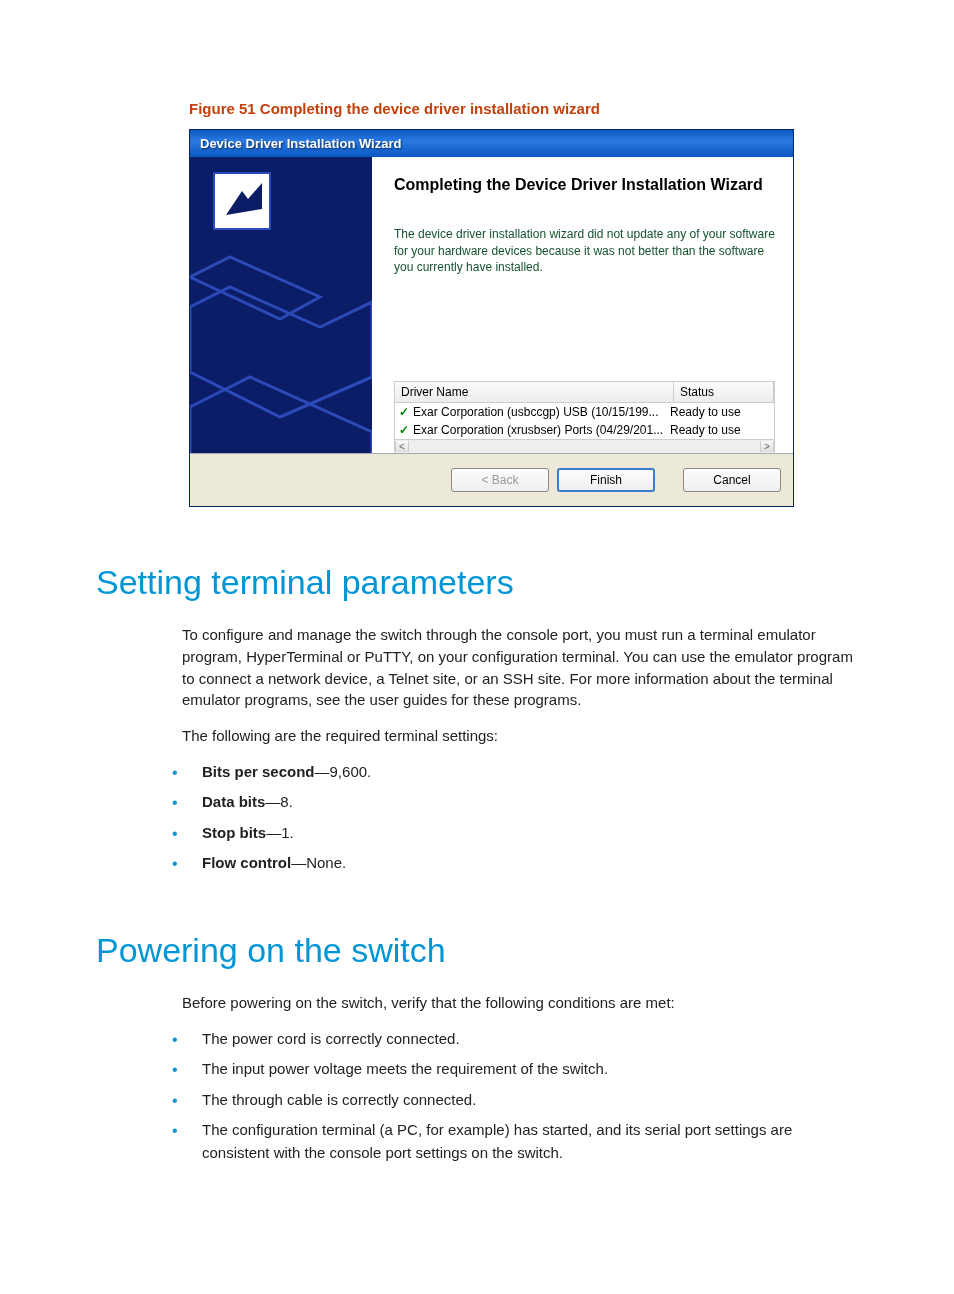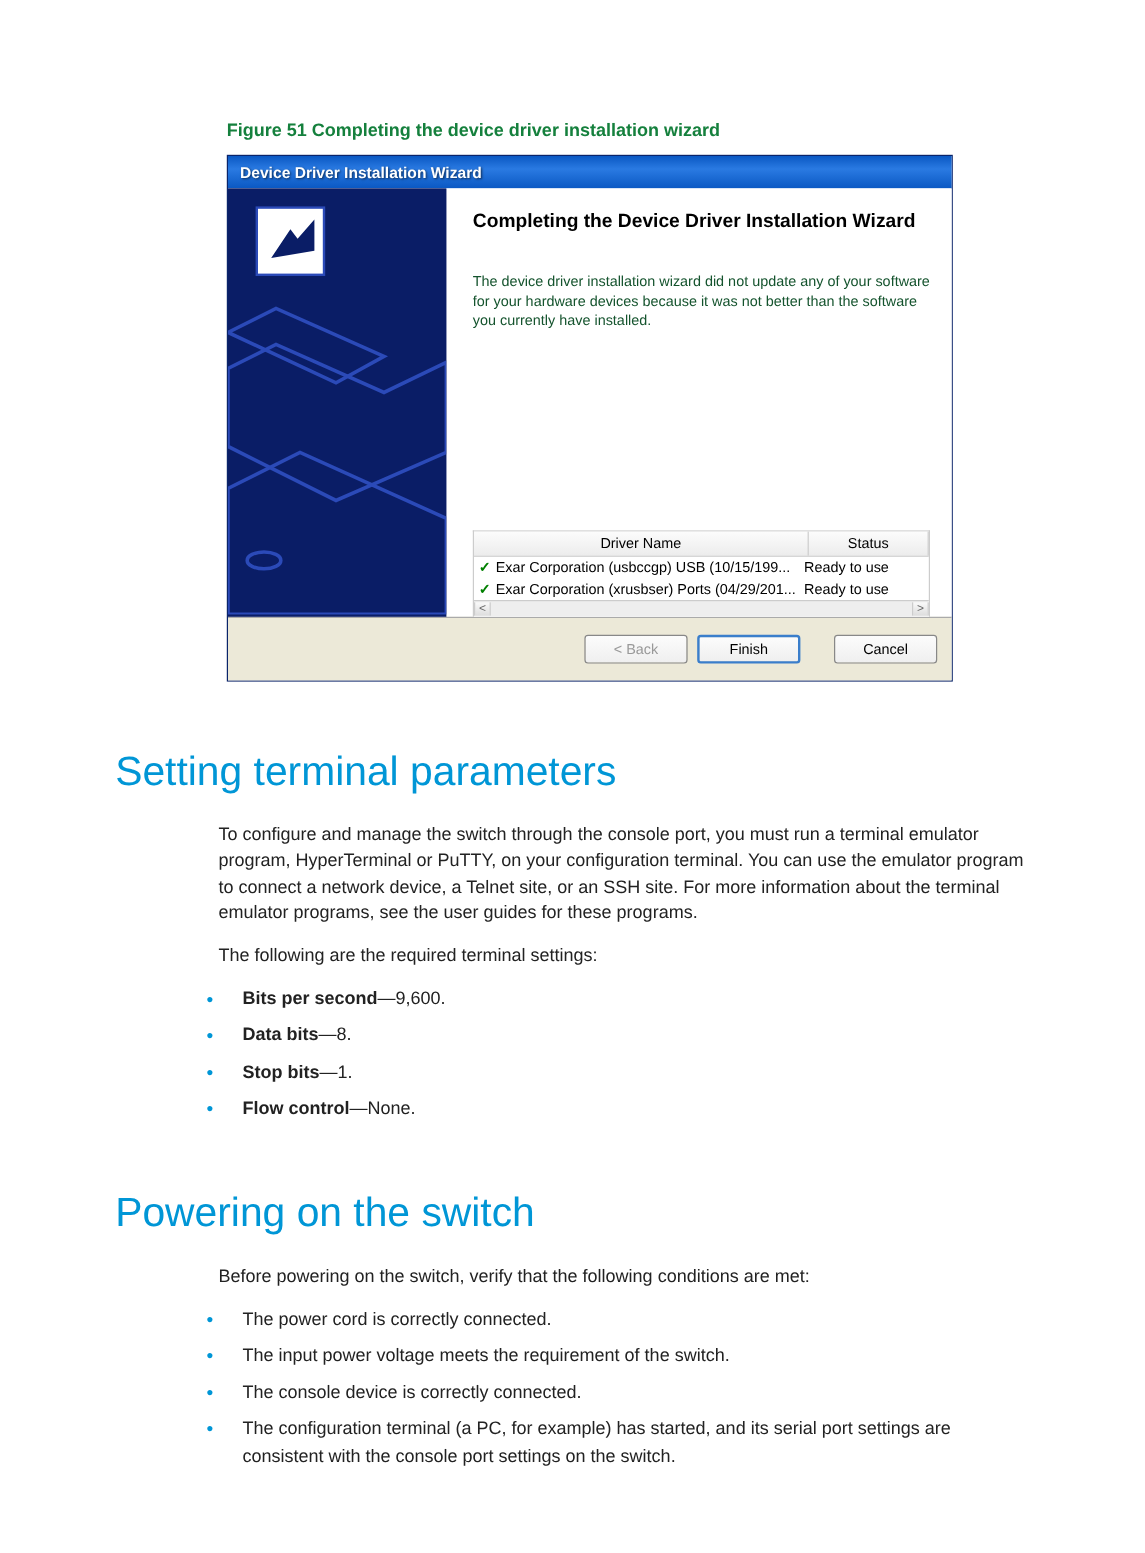--- a/index.html
+++ b/index.html
@@ -5,21 +5,21 @@
   * { box-sizing: border-box; margin: 0; padding: 0; }
   body {
     width: 954px;
     height: 1294px;
     background: #fff;
     font-family: Arial, Helvetica, sans-serif;
     position: relative;
     padding: 100px 96px 0 96px;
   }
   .figure-caption {
-    color: #15803d;
+    color: #c2410c;
     font-weight: bold;
     font-size: 15px;
     margin-left: 93px;
     margin-bottom: 12px;
   }
   .wizard-window {
     margin-left: 93px;
     width: 605px;
     border: 1px solid #0a246a;
     font-family: Tahoma, Arial, sans-serif;
@@ -28,21 +28,21 @@
     background: linear-gradient(to bottom, #0a58c3, #2a7ae2 40%, #0a58c3);
     color: #fff;
     font-size: 13px;
     font-weight: bold;
     padding: 6px 10px;
     text-shadow: 1px 1px 2px rgba(0,0,0,0.6);
   }
   .wizard-body {
     display: flex;
     background: #fff;
-    height: 357px;
+    height: 296px;
   }
   .wizard-sidebar {
     width: 182px;
     background: #0a1d66;
     position: relative;
     overflow: hidden;
   }
   .sidebar-art {
     position: absolute;
     inset: 0;
@@ -70,21 +70,20 @@
     margin-top: auto;
     border: 1px solid #ccc;
     font-size: 12px;
     background: #fff;
     border-bottom: none;
   }
   .driver-header {
     display: flex;
     background: linear-gradient(#fcfcfc, #ececec);
     border-bottom: 1px solid #ccc;
-    text-align: center;
   }
   .driver-header .col {
     padding: 3px 6px;
     border-right: 1px solid #ccc;
   }
   .driver-row {
     display: flex;
     padding: 2px 4px;
     align-items: center;
   }
@@ -109,21 +108,21 @@
   .arrow { width: 14px; text-align: center; background: linear-gradient(#fafafa,#ddd); border-left: 1px solid #ccc; border-right: 1px solid #ccc;}
   .wizard-footer {
     background: #ece9d8;
     border-top: 1px solid #aaa;
     padding: 14px 12px;
     display: flex;
     justify-content: flex-end;
     gap: 8px;
   }
   .wiz-btn {
-    width: 86px;
+    width: 98px;
     height: 24px;
     font-size: 12px;
     background: linear-gradient(#fcfcfc,#efefef);
     border: 1px solid #888;
     border-radius: 3px;
     display: flex;
     align-items: center;
     justify-content: center;
     color: #000;
   }
@@ -235,17 +234,17 @@
   <li><b>Data bits</b><span>—8.</span></li>
   <li><b>Stop bits</b><span>—1.</span></li>
   <li><b>Flow control</b><span>—None.</span></li>
 </ul>
 
 <h1 class="section-h1">Powering on the switch</h1>
 <p class="body-text">Before powering on the switch, verify that the following conditions are met:</p>
 <ul class="bullet-list">
   <li>The power cord is correctly connected.</li>
   <li>The input power voltage meets the requirement of the switch.</li>
-  <li>The console device is correctly connected.</li>
+  <li>The through cable is correctly connected.</li>
   <li>The configuration terminal (a PC, for example) has started, and its serial port settings are consistent with the console port settings on the switch.</li>
 </ul>
 
 <div class="page-num">39</div>
 
 </body></html>

